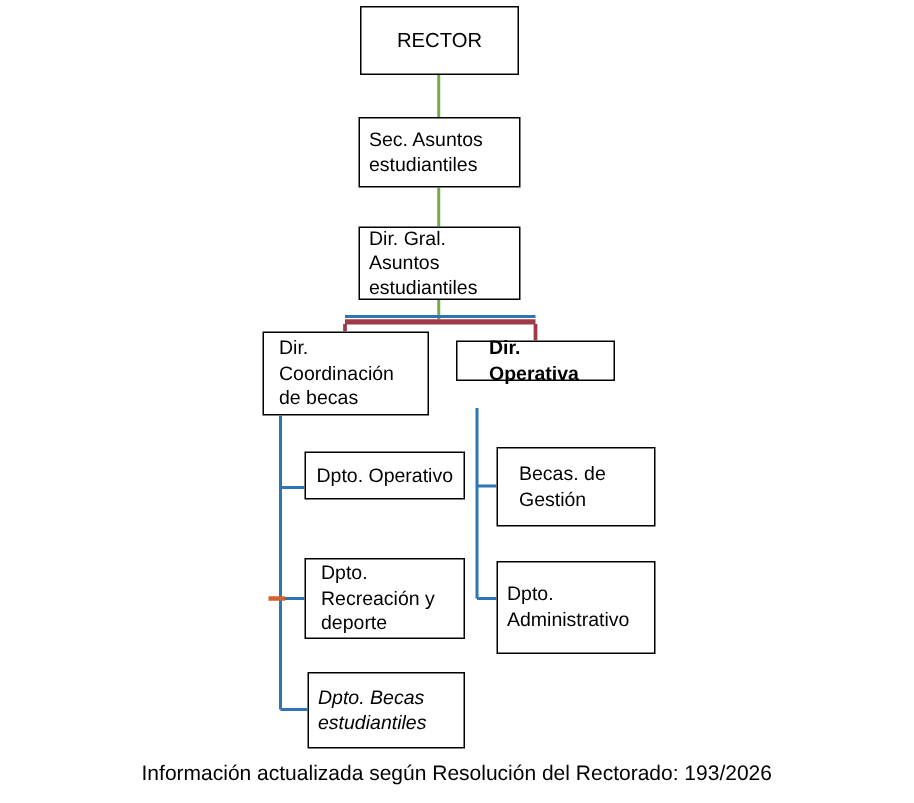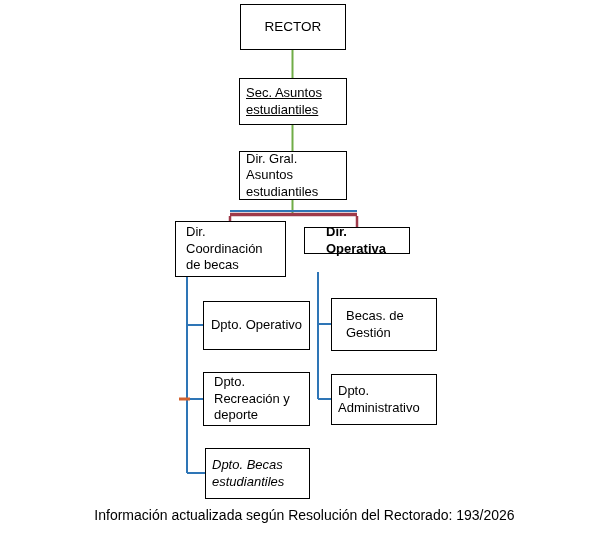--- a/index.html
+++ b/index.html
@@ -26,28 +26,28 @@
     display: flex;
     align-items: center;
     justify-content: center;
     border: 1.5px solid #000;
     background: #ffffff;
     font-size: 13px;
     line-height: 1.28;
   }
 
   .n-rector     { left: 240px; top: 4px;   width: 106px; height: 46px; padding: 0 6px;  font-size: 13.5px; }
-  .n-sec        { left: 239px; top: 78px;  width: 108px; height: 47px; padding: 0 6px; text-decoration: underline; }
+  .n-sec        { left: 239px; top: 78px;  width: 108px; height: 47px; padding: 0 6px; }
   .n-dirgral    { left: 239px; top: 151px; width: 108px; height: 49px; padding: 0 6px; }
   .n-coord      { left: 175px; top: 221px; width: 111px; height: 56px; padding: 0 10px; }
   .n-operativa  { left: 304px; top: 227px; width: 106px; height: 27px; padding: 0 21px; font-weight: bold; }
-  .n-operativo  { left: 203px; top: 301px; width: 107px; height: 49px; padding: 0 4px; }
+  .n-operativo  { left: 203px; top: 301px; width: 107px; height: 32px; padding: 0 4px; }
   .n-gestion    { left: 331px; top: 298px; width: 106px; height: 53px; padding: 0 14px; }
   .n-recreacion { left: 203px; top: 372px; width: 107px; height: 54px; padding: 0 10px; }
-  .n-admin      { left: 331px; top: 374px; width: 106px; height: 51px; padding: 0 6px; }
+  .n-admin      { left: 331px; top: 374px; width: 106px; height: 62px; padding: 0 6px; }
   .n-becas      { left: 205px; top: 448px; width: 105px; height: 51px; padding: 0 6px; font-style: italic; }
 
   .footer {
     position: absolute;
     left: 0;
     top: 507px;
     width: 100%;
     text-align: center;
     font-size: 14px;
     color: #000;

